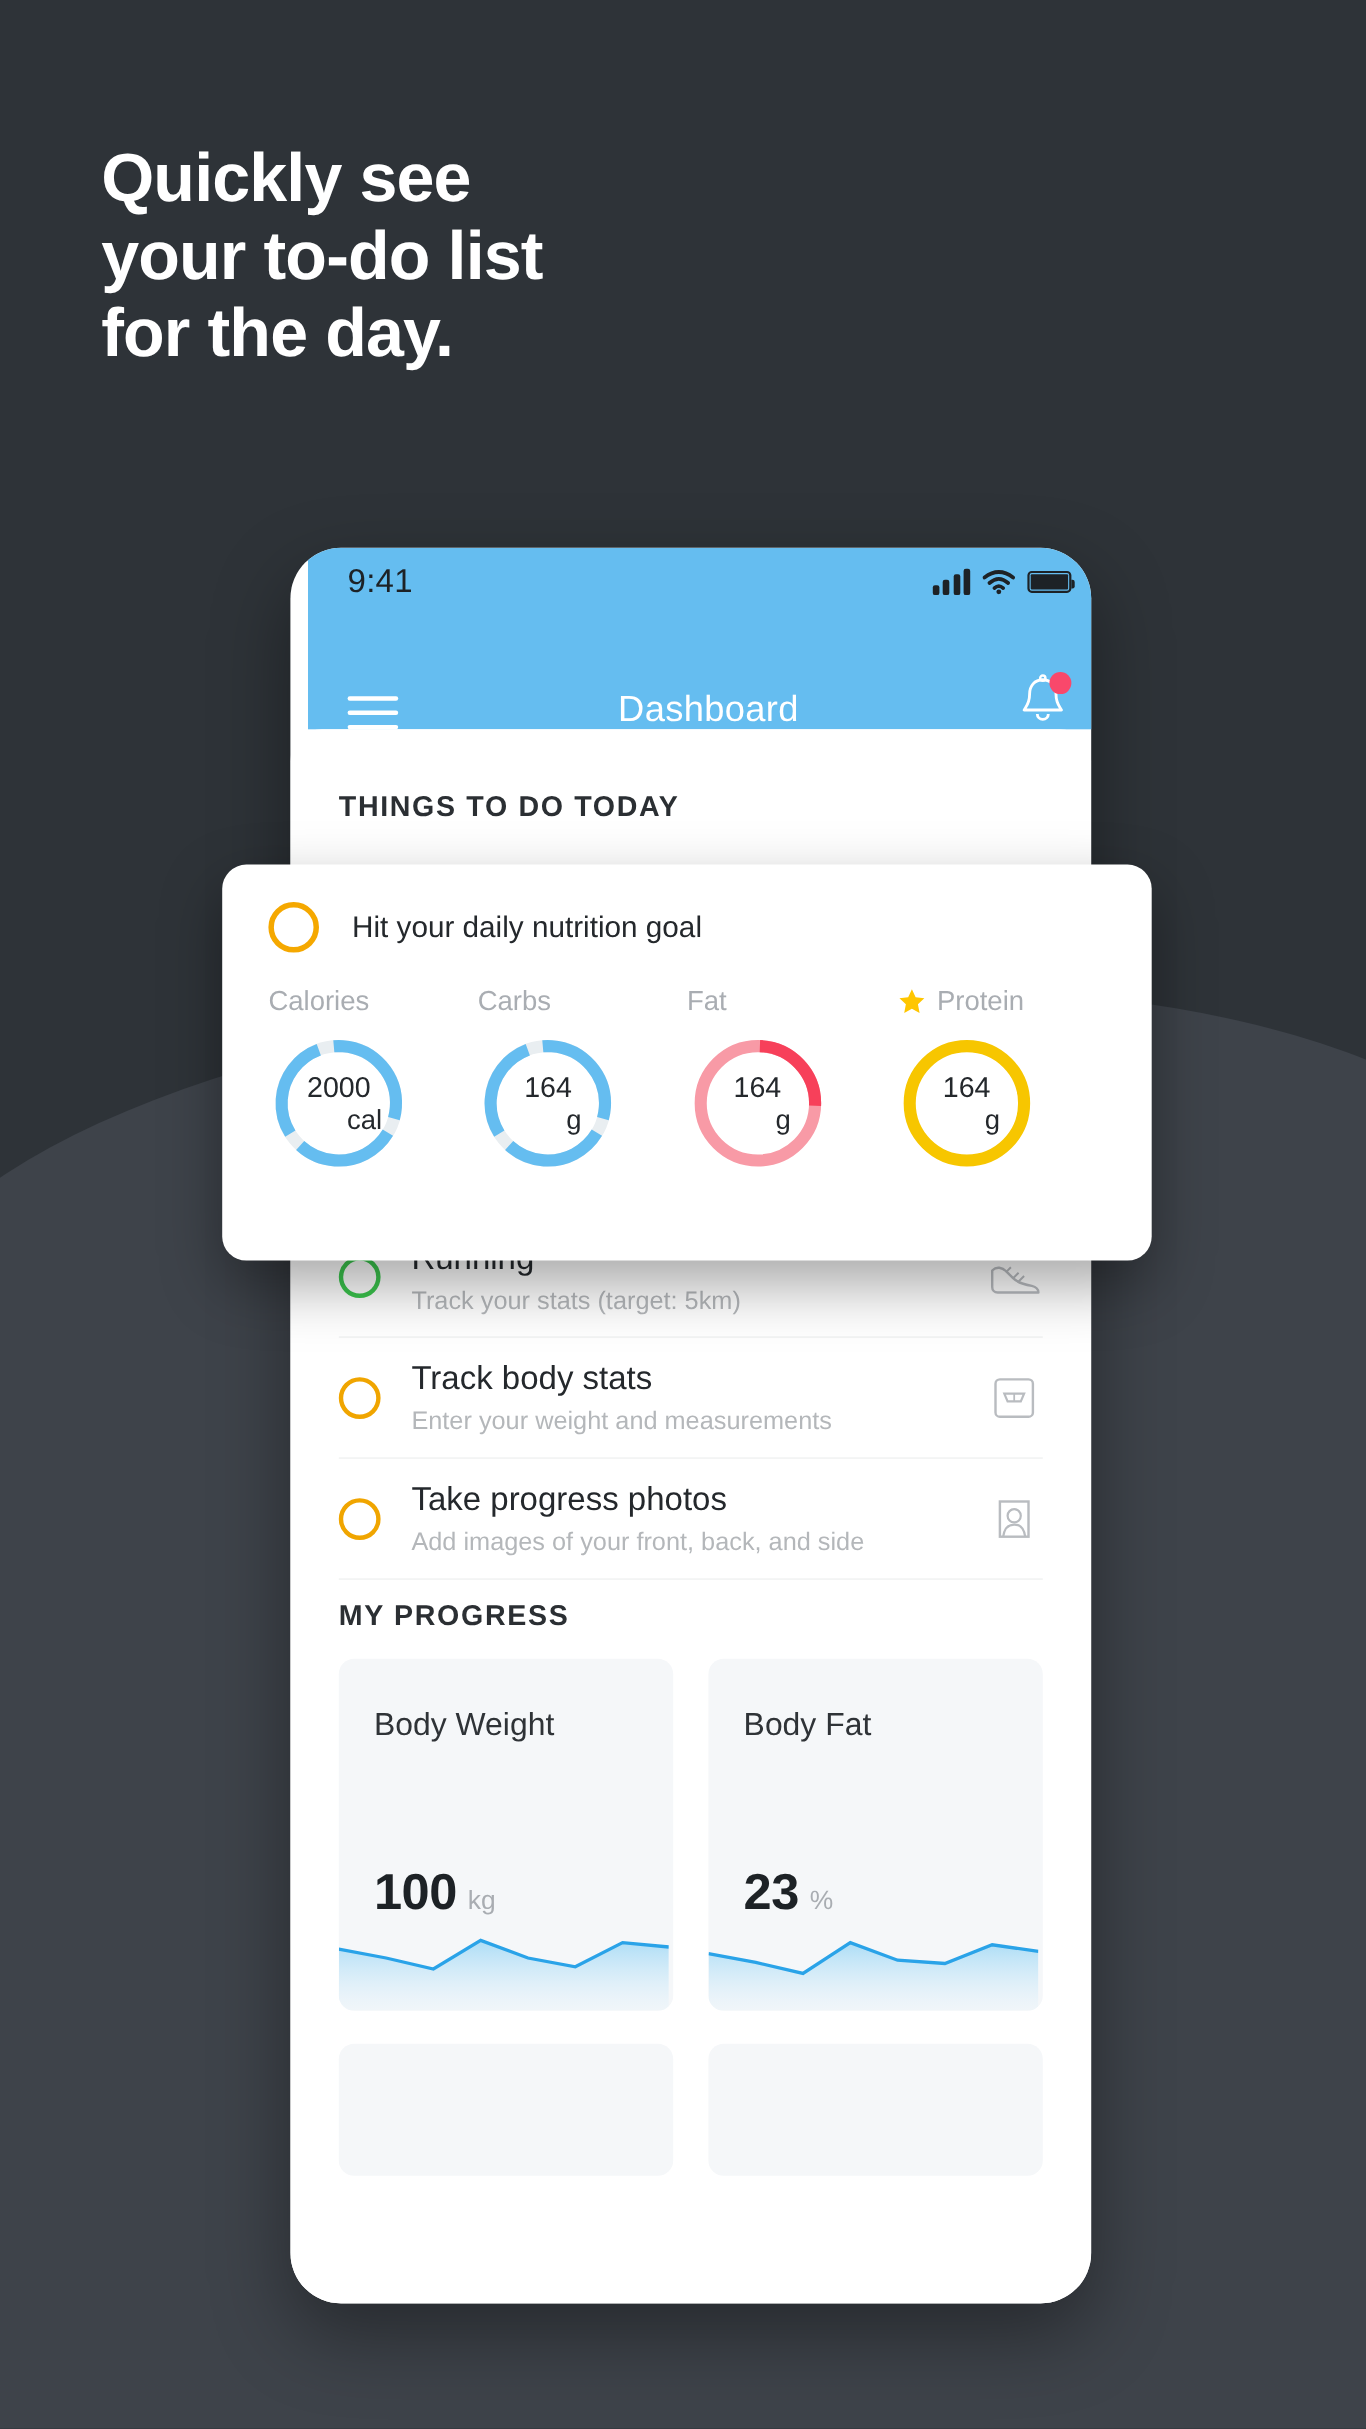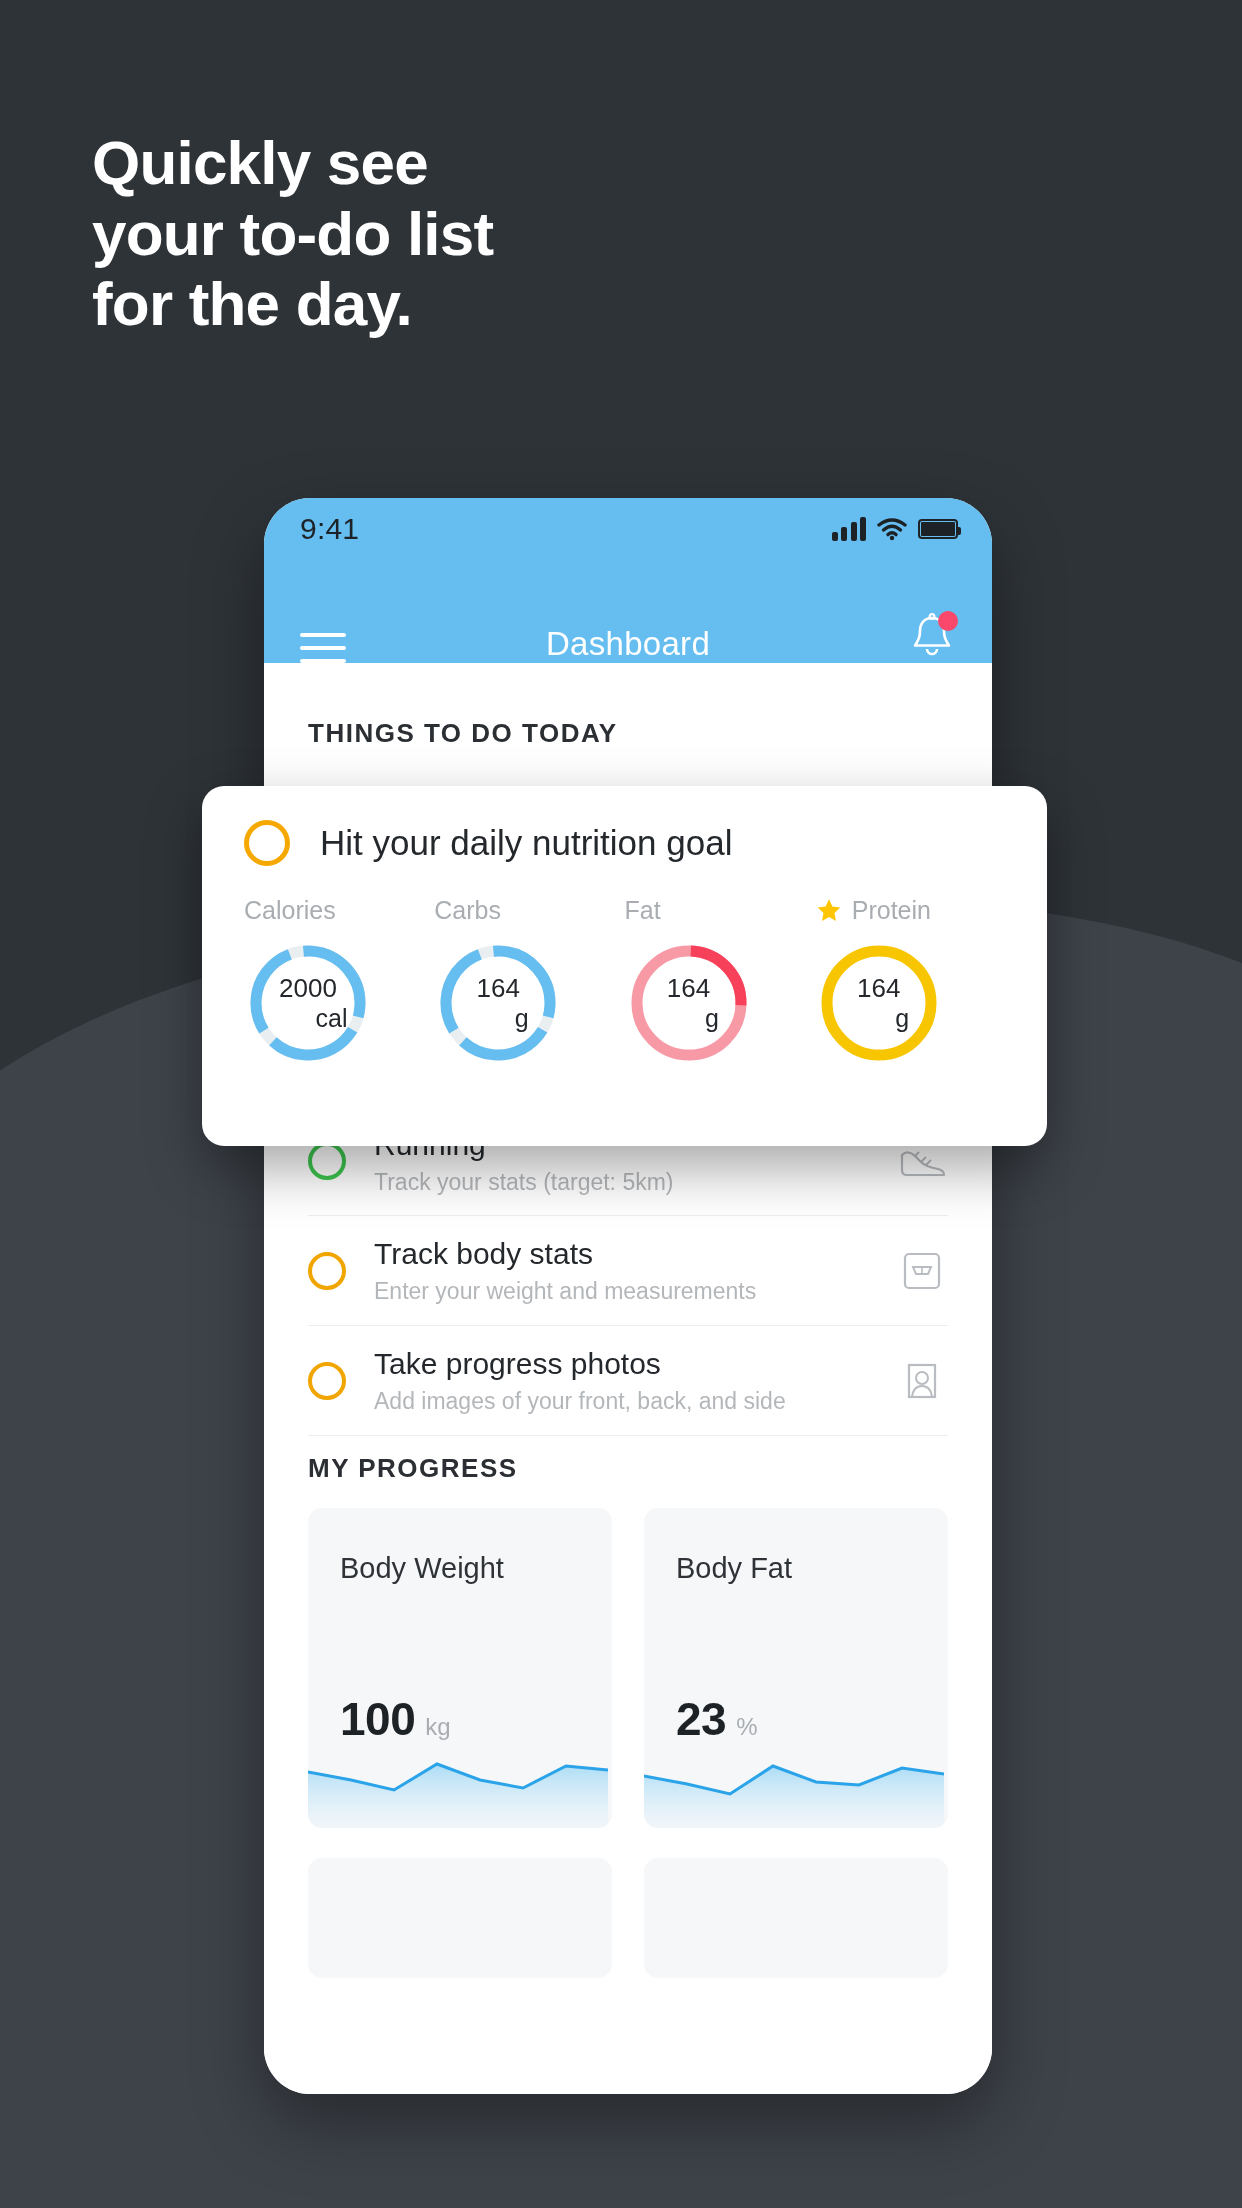--- a/index.html
+++ b/index.html
@@ -50,21 +50,21 @@
     width: 728px;
     height: 1596px;
     background: #ffffff;
     border-radius: 46px;
     overflow: hidden;
     box-shadow: 0 28px 70px rgba(0,0,0,0.38);
   }
 
   
   .topbar {
-    position: absolute; left: 0; top: 0;
+    position: absolute; left: 16px; top: 0;
     width: 100%;
     height: 165px;
     background: #65bdf0;
   }
   .statusbar {
     position: absolute; left: 0; top: 0;
     width: 100%; height: 62px;
     display: flex; align-items: center;
     justify-content: space-between;
     padding: 0 34px 0 36px;
@@ -181,21 +181,21 @@
     background: #ffffff;
     border-radius: 22px;
     box-shadow: 0 22px 55px rgba(0,0,0,0.35);
     padding: 34px 42px;
   }
   .nut-head { display:flex; align-items:center; gap: 30px; }
   .nut-ring {
     width: 46px; height: 46px; border-radius: 50%;
     border: 5.5px solid #f5a800; flex:0 0 auto;
   }
-  .nut-title { font-size: 35px; color: #24282c; }
+  .nut-title { font-size: 27px; color: #24282c; }
 
   .macros { display:flex; margin-top: 30px; }
   .macro { flex:1 1 0; display:flex; flex-direction:column; }
   .macro-label { font-size: 25px; color:#a9adb2; display:flex; align-items:center; gap: 9px; }
   .star { width: 28px; height: 28px; color:#ffc600; display:block; }
   .donut { position:relative; width: 128px; height: 128px; margin-top: 14px; }
   .donut-text {
     position:absolute; inset:0;
     display:flex; flex-direction:column; align-items:center; justify-content:center;
     font-size: 26px; color:#24282c; line-height: 1.12; text-align:center;

